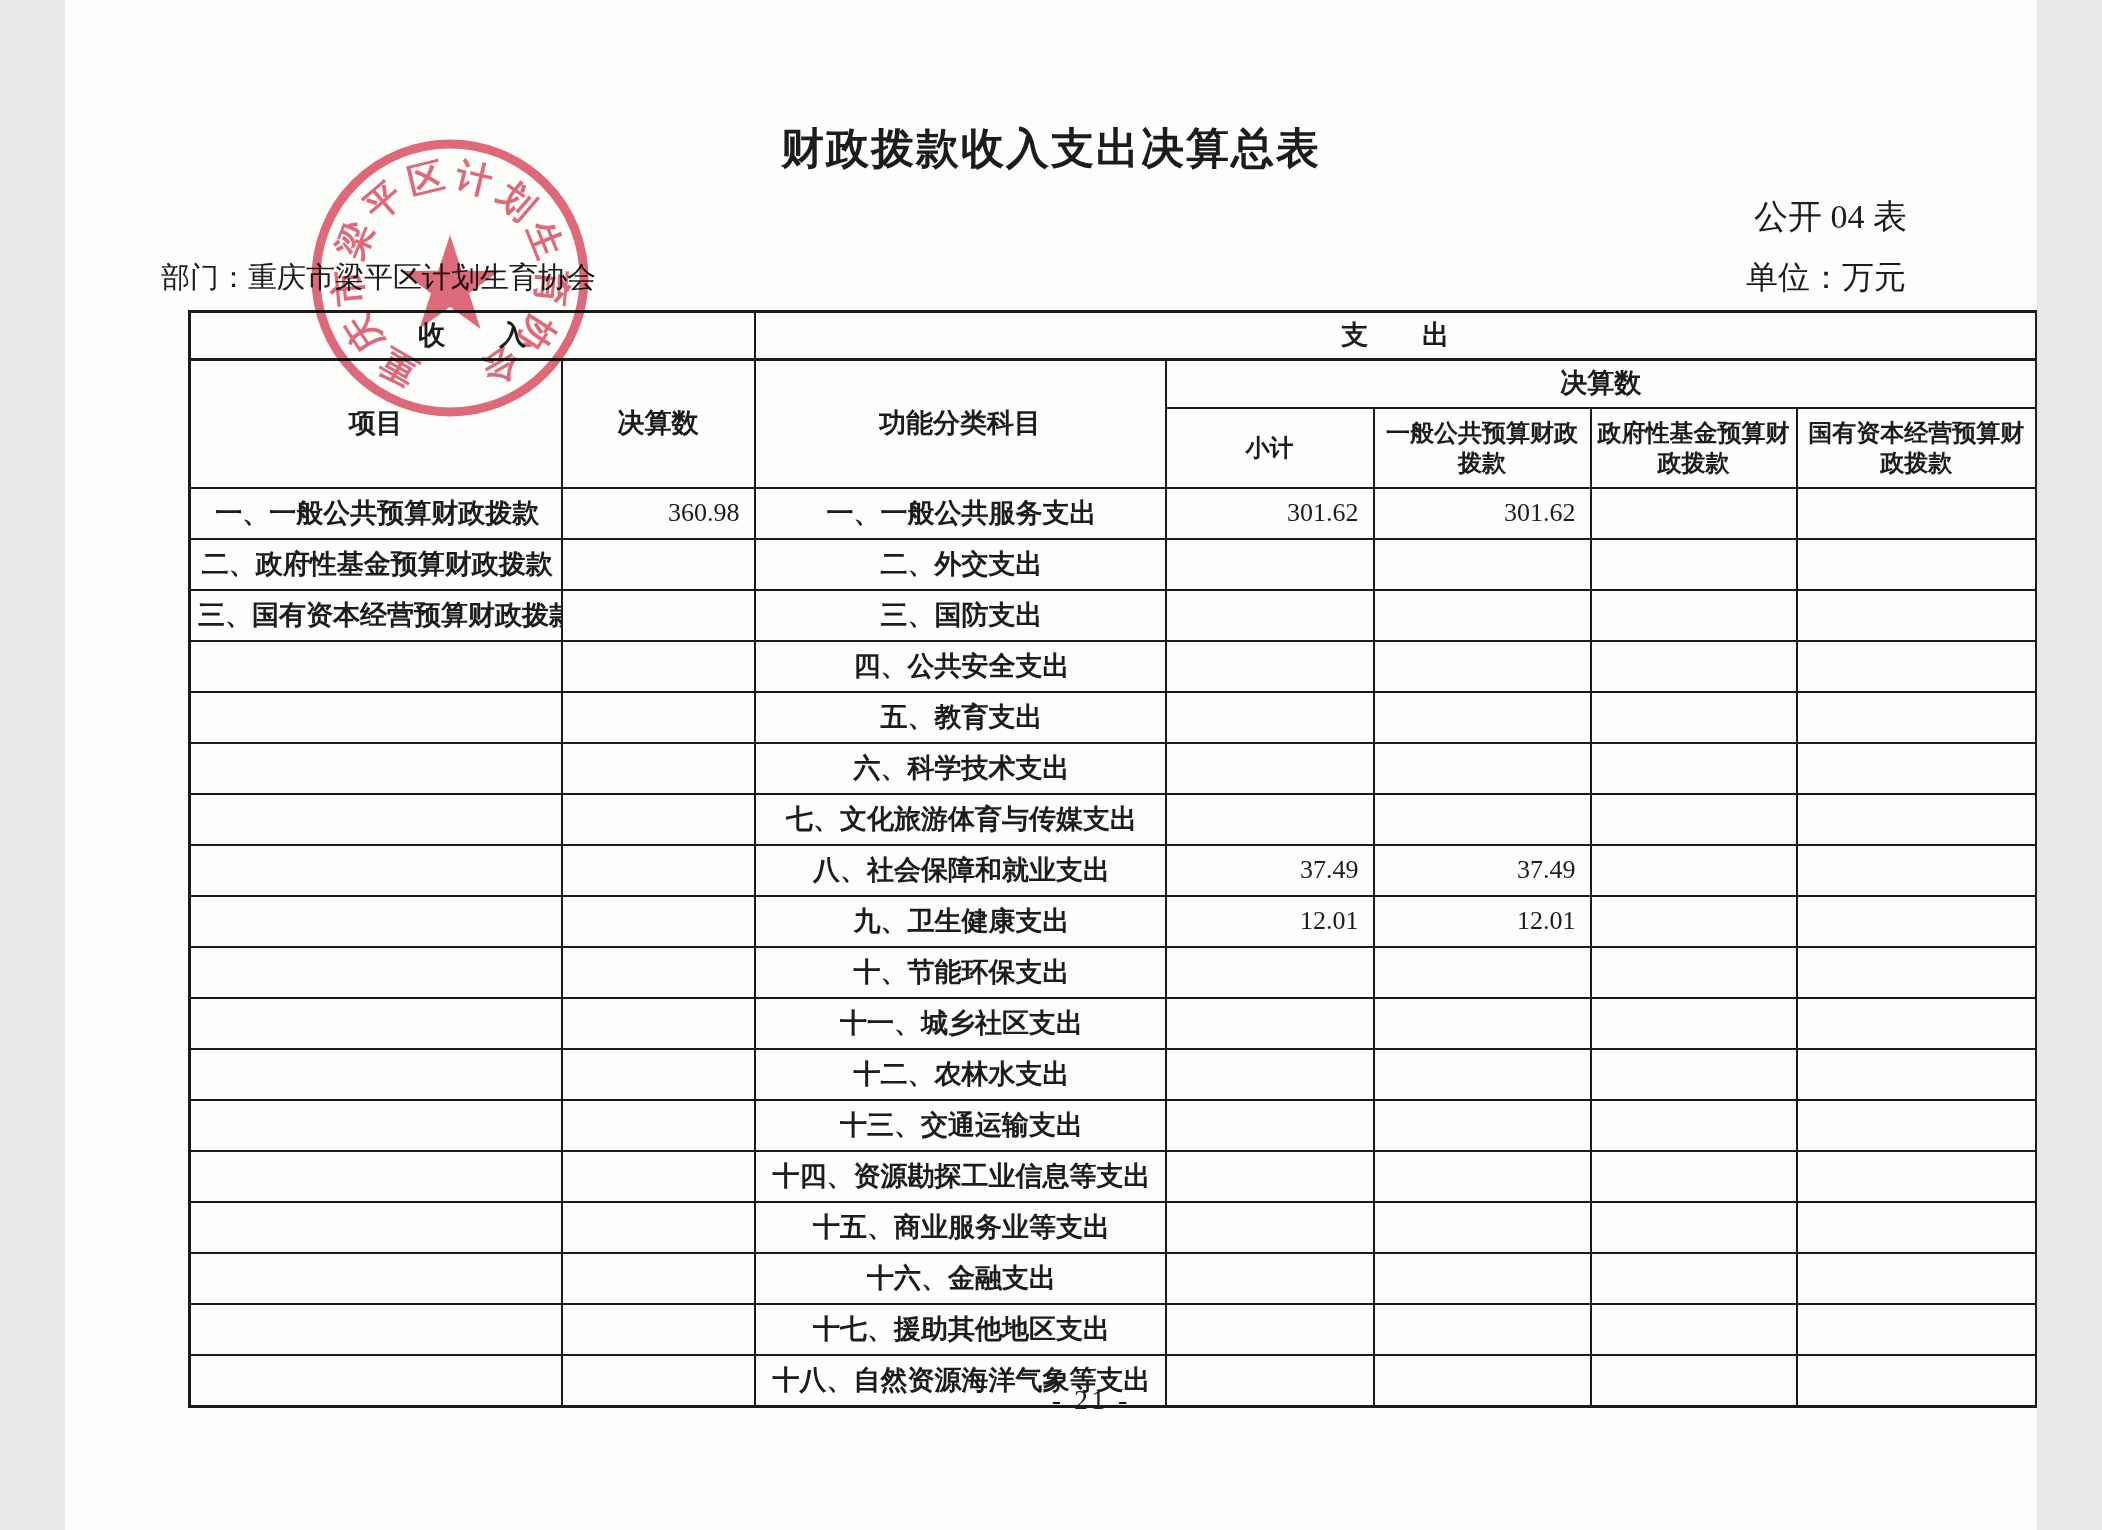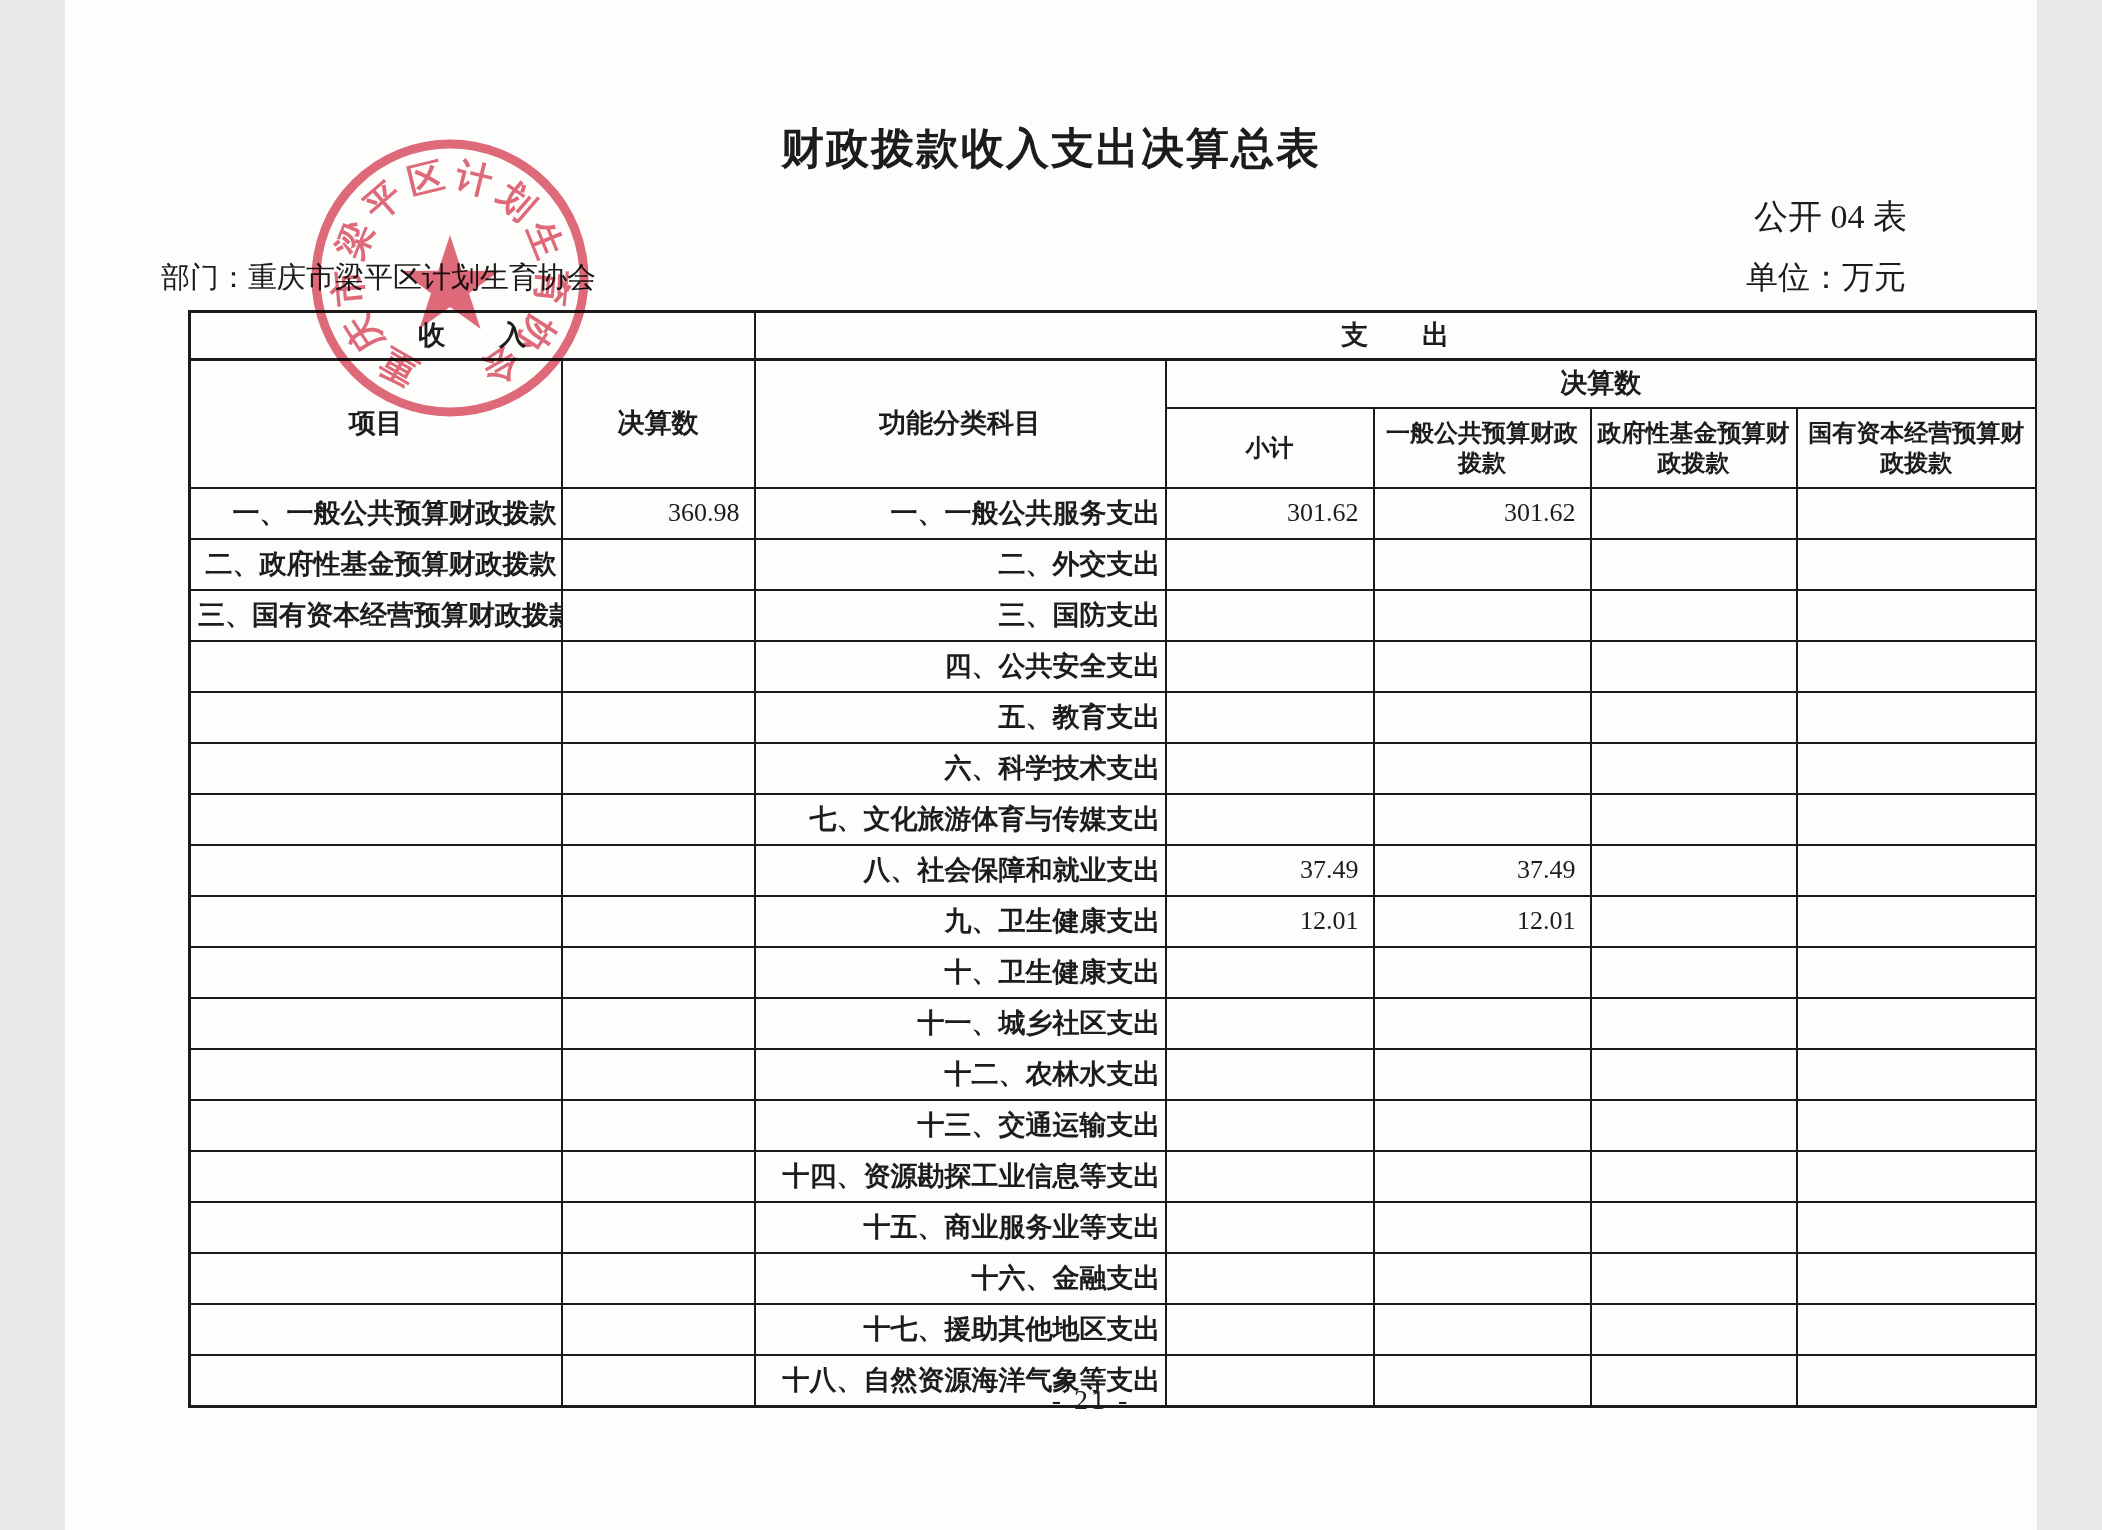--- a/index.html
+++ b/index.html
@@ -45,21 +45,21 @@
     font-size:27px; font-weight:700;
     line-height:1.25;
   }
   tr.hr1 { height:48px; }
   tr.hr2 { height:48px; }
   tr.hr3 { height:80px; }
   tr.hr1 td { border-bottom-width:3px; }
   td.subhead { font-size:24px; padding:0 2px; }
   tbody td { height:47px; vertical-align:middle; font-size:27px; }
   td.cell-item {
-    text-align:right; padding:0 4px 0 7px;
+    text-align:center; padding:0 4px 0 7px;
     font-weight:700; white-space:nowrap;
   }
   td.cell-num {
     text-align:right; padding-right:14px;
     font-weight:400; font-size:26px;
     font-family:"Liberation Serif","DejaVu Serif",serif;
   }
   .page-number {
     position:absolute; top:1384px; left:80px; right:0;
     text-align:center; font-size:28px; letter-spacing:3px;
@@ -192,21 +192,21 @@
           <td class="cell-num"></td>
           <td class="cell-item">九、卫生健康支出</td>
           <td class="cell-num">12.01</td>
           <td class="cell-num">12.01</td>
           <td class="cell-num"></td>
           <td class="cell-num"></td>
         </tr>
         <tr>
           <td class="cell-item"></td>
           <td class="cell-num"></td>
-          <td class="cell-item">十、卫生健康支出</td>
+          <td class="cell-item">十、节能环保支出</td>
           <td class="cell-num"></td>
           <td class="cell-num"></td>
           <td class="cell-num"></td>
           <td class="cell-num"></td>
         </tr>
         <tr>
           <td class="cell-item"></td>
           <td class="cell-num"></td>
           <td class="cell-item">十一、城乡社区支出</td>
           <td class="cell-num"></td>

